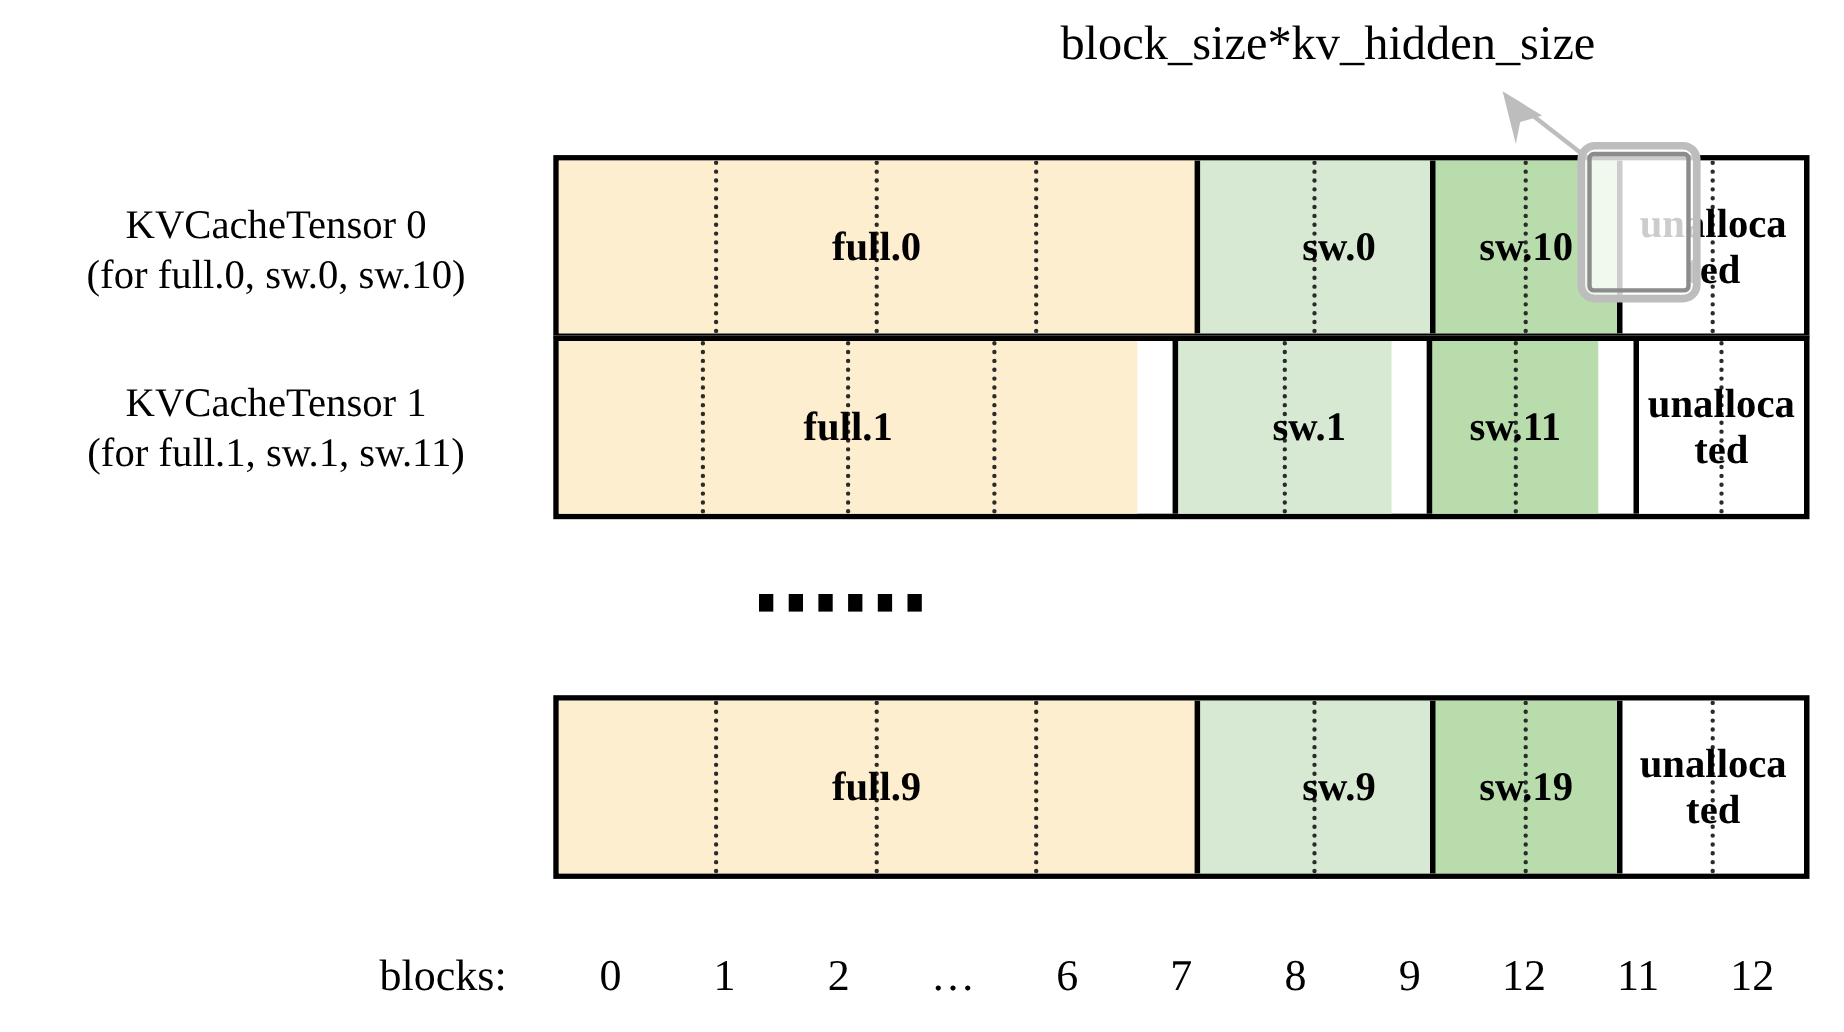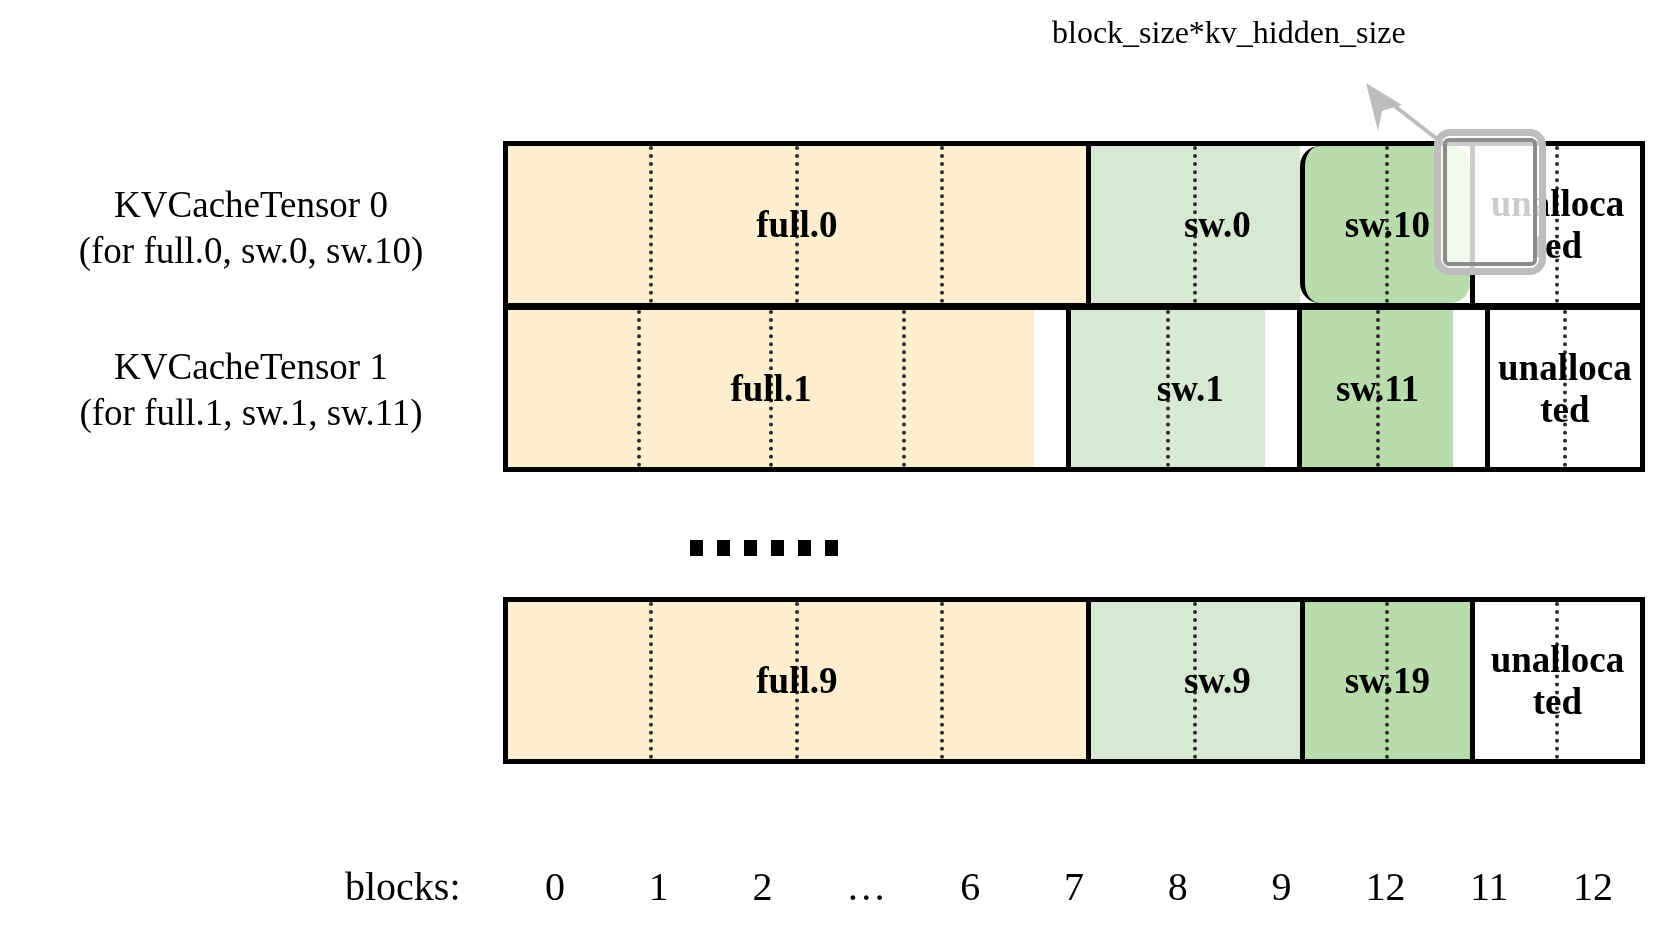--- a/index.html
+++ b/index.html
@@ -8,22 +8,22 @@
     background:#ffffff;
     font-family:"Liberation Serif", serif;
     position:relative;
     overflow:hidden;
   }
   .stage{position:absolute;inset:0;}
 
   
   .callout-label{
     position:absolute;
-    left:1052px; top:14px;
-    font-size:32px;
+    left:964px; top:14px;
+    font-size:44px;
     color:#000;
     white-space:nowrap;
     letter-spacing:0px;
   }
   .callout-arrow{
     position:absolute;
     left:1330px; top:75px;
     width:140px;height:80px;
     pointer-events:none;
   }
@@ -159,21 +159,21 @@
       </div>
       <span class="seg-text">full.0</span>
     </div>
     <div class="seg sw-light" style="flex:2 1 0;">
       <div class="ticks">
         <div class="tk"></div>
           <div class="tk"></div>
       </div>
       <span class="seg-text">sw.0</span>
     </div>
-    <div class="seg sw-dark" style="flex:2 1 0;border-radius:20px;">
+    <div class="seg sw-dark" style="flex:2 1 0;">
       <div class="ticks">
         <div class="tk"></div>
           <div class="tk"></div>
       </div>
       <span class="seg-text">sw.10</span>
     </div>
     <div class="seg unalloc" style="flex:2 1 0;">
       <div class="ticks">
         <div class="tk"></div>
           <div class="tk"></div>
@@ -235,21 +235,21 @@
       <i></i>
       <i></i>
       <i></i>
       <i></i>
       <i></i>
   </div>
 
   <div class="row-label" style="left:16px; top:648px;">
   </div>
 
-  <div class="bar" style="top:597px;">
+  <div class="bar" style="top:632px;">
     <div class="seg full" style="flex:7 1 0;">
       <div class="ticks">
         <div class="tk"></div>
           <div class="tk"></div>
           <div class="tk"></div>
           <div class="tk"></div>
       </div>
       <span class="seg-text">full.9</span>
     </div>
     <div class="seg sw-light" style="flex:2 1 0;">

